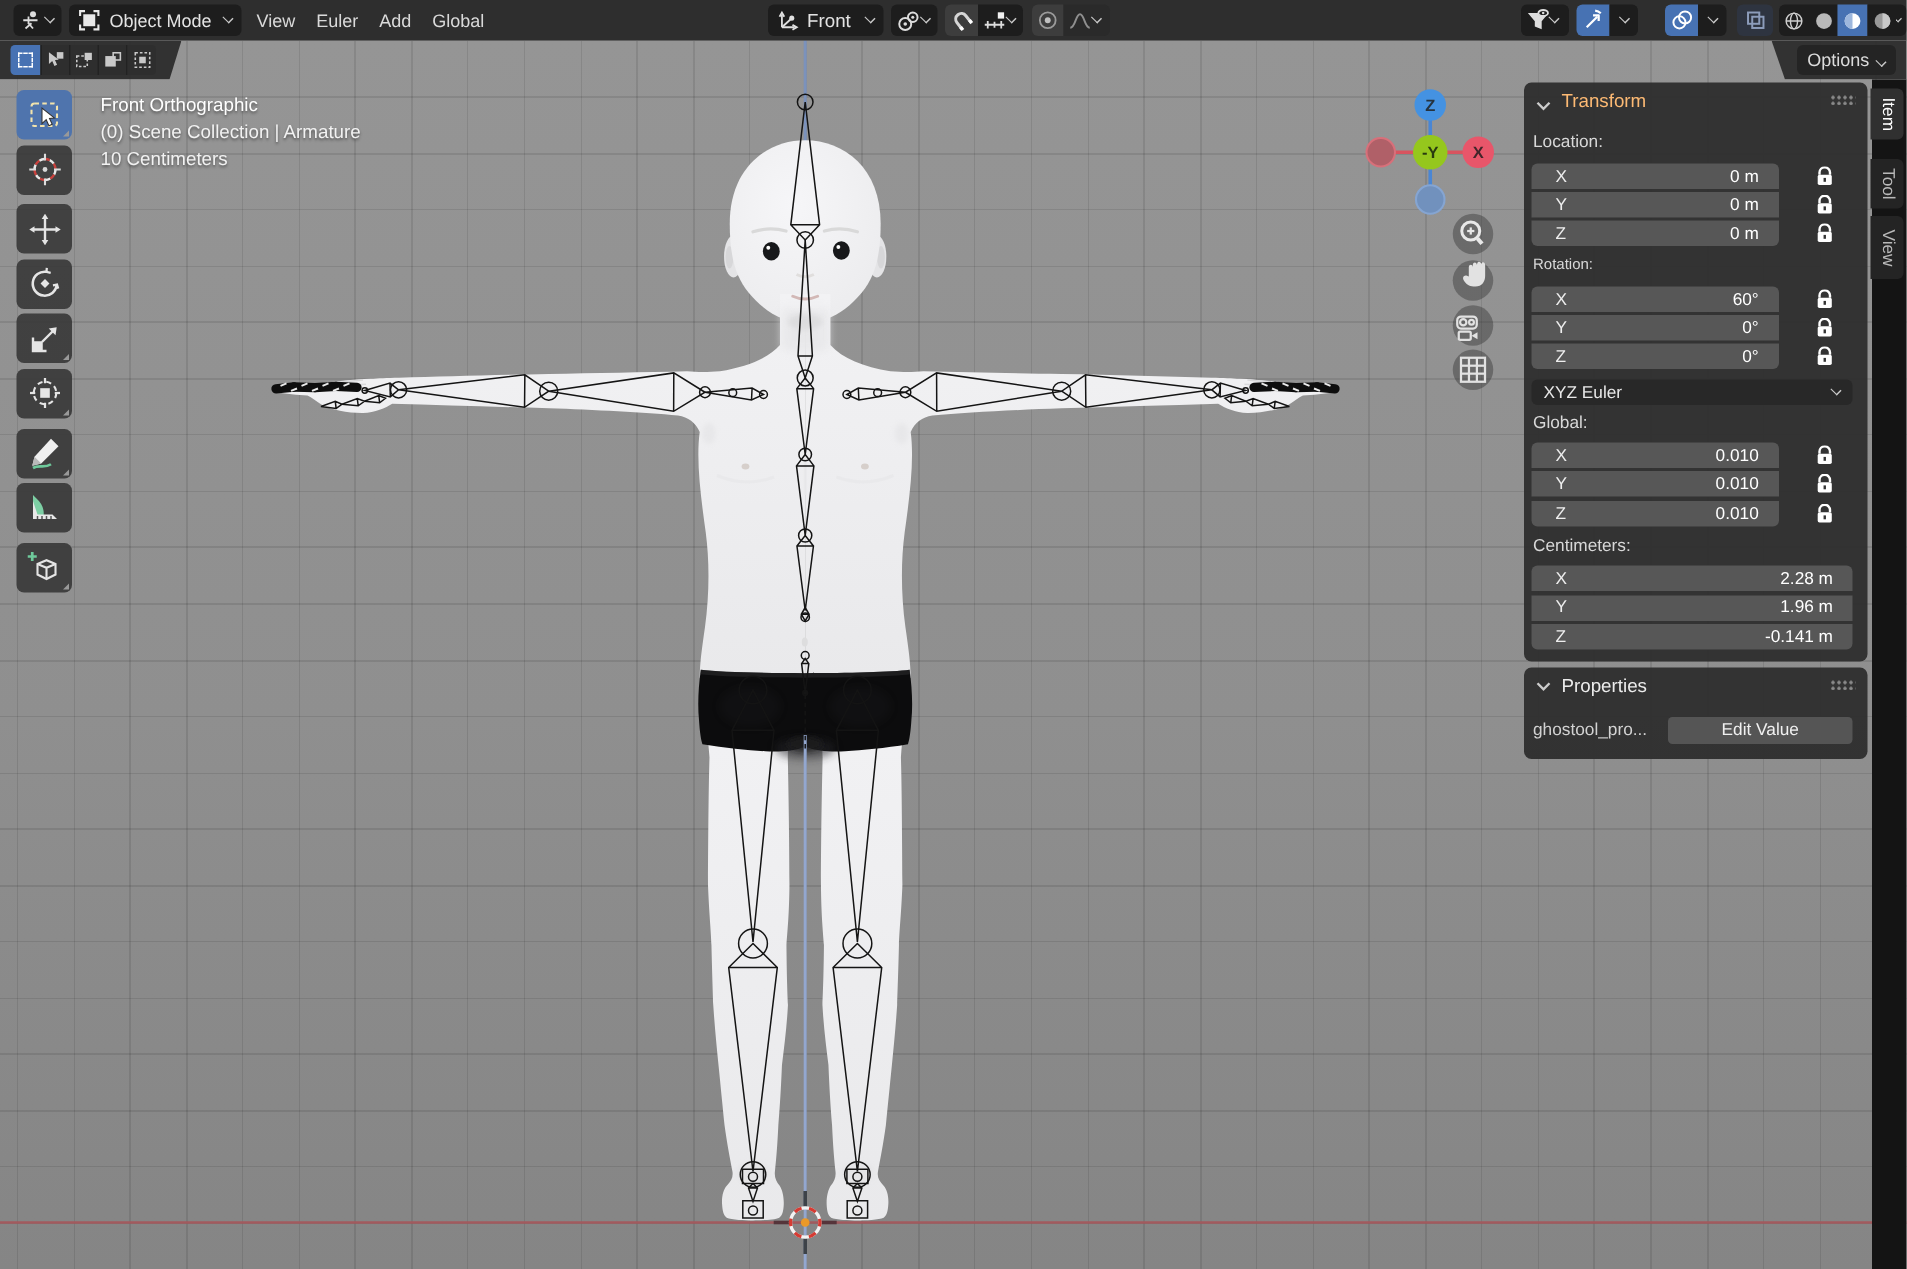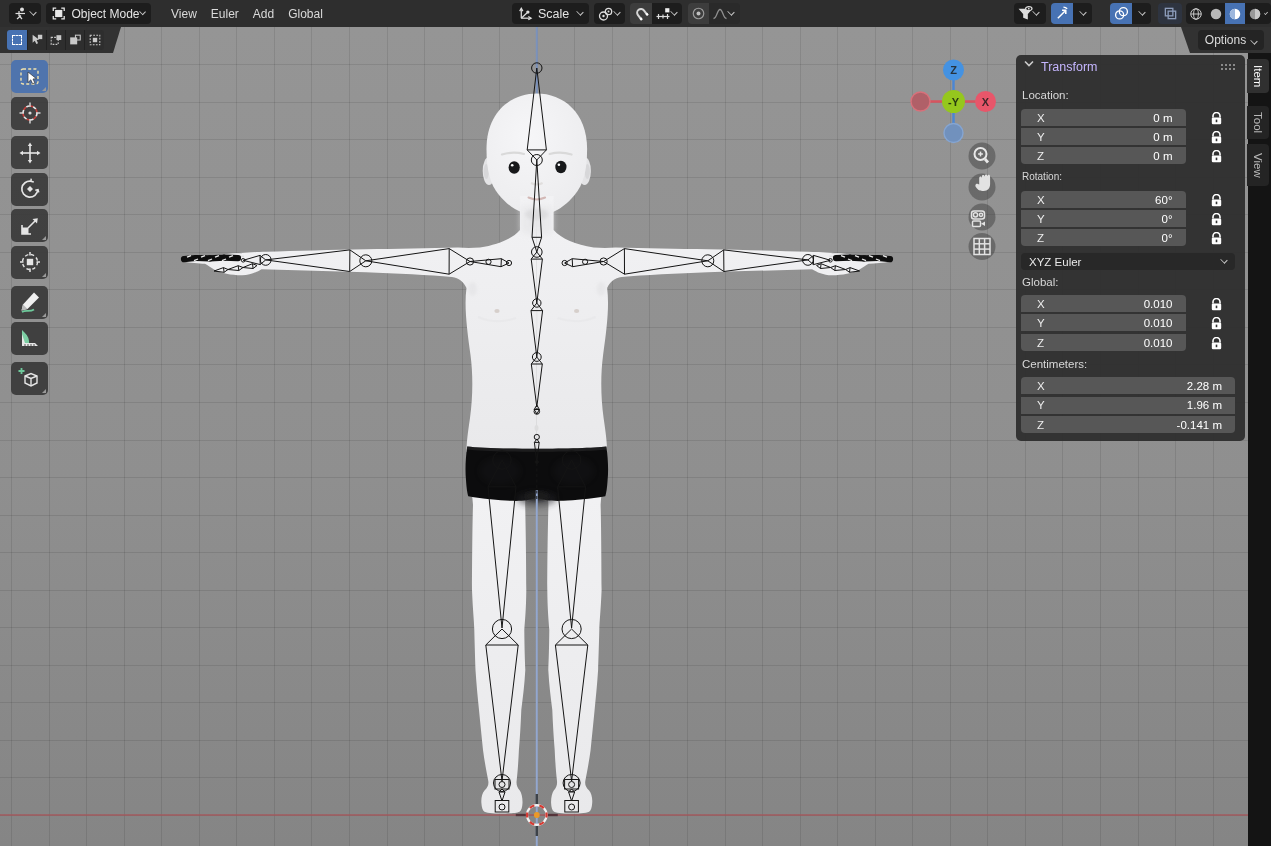--- a/index.html
+++ b/index.html
@@ -337,21 +337,21 @@
     <circle cx="9" cy="3.5" r="2" fill="#ddd" stroke="none"></circle>
             <line x1="6" y1="5" x2="6" y2="10"></line>
             <line x1="2.5" y1="7.5" x2="12" y2="7.5"></line>
             <line x1="4" y1="13" x2="8" y2="9.5"></line>
             <line x1="9" y1="13" x2="6" y2="9.5"></line>
           </g>
         </svg>
     <span class="caret" style="margin-left:1px"></span>
   </div>
 
-  <div class="abs pill" style="left:46px;top:3px;width:105px;height:21px;padding:0 6px;font-size:12px;white-space:nowrap">
+  <div class="abs pill" style="left:46px;top:3px;width:115px;height:21px;padding:0 6px;font-size:12px;white-space:nowrap">
     <svg width="15" height="15" viewBox="0 0 16 16" style="margin-right:6px">
           <g stroke="#e8e8e8" stroke-width="1.5" fill="none">
     <rect x="4.5" y="4.5" width="7" height="7" fill="#e8e8e8"></rect>
     <path d="M1.5,5 L1.5,1.5 L5,1.5 M11,1.5 L14.5,1.5 L14.5,5 M14.5,11 L14.5,14.5 L11,14.5 M5,14.5 L1.5,14.5 L1.5,11"></path>
           </g>
         </svg>
     <span style="flex:1">Object Mode</span>
         <span class="caret"></span>
   </div>
   <div class="abs" style="left:171px;top:0;height:27px;display:flex;align-items:center;gap:14px;font-size:12px;color:#dadada">
@@ -365,21 +365,21 @@
     <svg width="15" height="15" viewBox="0 0 16 16" style="margin-right:5px">
           <g stroke="#e0e0e0" stroke-width="1.3" fill="none">
     <line x1="3.5" y1="13" x2="3.5" y2="4"></line>
             <path d="M1.8,5.5 L3.5,2.5 L5.2,5.5"></path>
             <line x1="3.5" y1="13" x2="12.5" y2="13"></line>
             <path d="M11,11.3 L14,13 L11,14.7"></path>
             <line x1="3.5" y1="13" x2="9.5" y2="7.5"></line>
             <circle cx="10.5" cy="6.5" r="1.8" fill="#e0e0e0" stroke="none"></circle>
           </g>
         </svg>
-    <span style="flex:1">Scale</span>
+    <span style="flex:1">Front</span>
         <span class="caret"></span>
   </div>
 
   <div class="abs pill" style="left:594px;top:3px;width:31px;height:21px;padding:0 4px">
     <svg width="16" height="16" viewBox="0 0 16 16">
           <g stroke="#ddd" stroke-width="1.3" fill="none">
     <circle cx="5.5" cy="10" r="4"></circle>
             <circle cx="10.5" cy="5.5" r="3.2"></circle>
             <circle cx="5.5" cy="10" r="1.2" fill="#ddd" stroke="none"></circle>
             <circle cx="10.5" cy="5.5" r="1" fill="#ddd" stroke="none"></circle>
@@ -628,22 +628,27 @@
         <svg width="24" height="24" viewBox="0 0 24 24">
           <g fill="none" stroke="#e5e5e5" stroke-width="1.4">
             <path d="M7,10 L13,7.5 L19,10 L19,17 L13,20 L7,17 Z"></path>
             <path d="M7,10 L13,12.5 L19,10 M13,12.5 L13,20"></path>
             <path d="M3.5,2 L3.5,8 M0.5,5 L6.5,5" stroke="#6ec99b" stroke-width="1.8"></path>
           </g>
         </svg>
         <div class="abs" style="right:2px;bottom:2px;width:0;height:0;border-left:4px solid transparent;border-bottom:4px solid #999"></div>
       </div>
     </div>
+<div class="abs" style="left:67px;top:61px;color:#fff;font-size:12.5px;text-shadow:0 1px 2px rgba(0,0,0,0.45);line-height:18px">
+<div>Front Orthographic</div>
+<div style="color:#f2f2f2">(0) Scene Collection | Armature</div>
+<div style="color:#f2f2f2">10 Centimeters</div>
+</div>
 <div class="abs" style="left:1016px;top:55px;width:229px;height:386px;background:rgba(48,48,48,0.97);border-radius:5px;color:#d8d8d8">
-      <div class="abs" style="left:8px;top:5px;display:flex;align-items:flex-start;gap:7px;font-size:12.5px;color:#c4b5fd">
+      <div class="abs" style="left:8px;top:5px;display:flex;align-items:flex-end;gap:7px;font-size:12.5px;color:#fdba74">
 <svg width="10" height="7" viewBox="0 0 10 7">
           <path d="M1,1.5 L5,5.5 L9,1.5" stroke="#ccc" stroke-width="1.6" fill="none"></path>
         </svg>Transform</div>
       <div class="abs" style="right:8px;top:8px;width:17px;height:7px;background-image:radial-gradient(circle,#8a8a8a 1px,transparent 1.2px);background-size:4px 4px"></div>
       <div class="abs" style="left:6px;top:34px;font-size:11.5px">Location:</div>
       <div class="abs" style="left:5px;top:54px;width:164.5px;height:17px;background:#575757;border-radius:4px 4px 0 0;display:flex;align-items:center;padding:0 13px 0 16px;font-size:11.5px">
         <span style="color:#eee">X</span>
         <span style="flex:1"></span>
         <span style="color:#fff">0 m</span>
       </div>
@@ -745,20 +750,29 @@
         <span style="color:#eee">Y</span>
         <span style="flex:1"></span>
         <span style="color:#fff">1.96 m</span>
       </div>
       <div class="abs" style="left:5px;top:361px;width:214px;height:17px;background:#575757;border-radius:0 0 4px 4px;display:flex;align-items:center;padding:0 13px 0 16px;font-size:11.5px">
         <span style="color:#eee">Z</span>
         <span style="flex:1"></span>
         <span style="color:#fff">-0.141 m</span>
       </div>
     </div>
+    <div class="abs" style="left:1016px;top:445px;width:229px;height:61px;background:rgba(48,48,48,0.97);border-radius:5px;color:#d8d8d8">
+      <div class="abs" style="left:8px;top:5px;display:flex;align-items:center;gap:7px;font-size:12.5px;color:#ececec">
+<svg width="10" height="7" viewBox="0 0 10 7">
+          <path d="M1,1.5 L5,5.5 L9,1.5" stroke="#ccc" stroke-width="1.6" fill="none"></path>
+        </svg>Properties</div>
+      <div class="abs" style="right:8px;top:8px;width:17px;height:7px;background-image:radial-gradient(circle,#8a8a8a 1px,transparent 1.2px);background-size:4px 4px"></div>
+      <div class="abs" style="left:6px;top:36px;font-size:11.5px;color:#d2d2d2">ghostool_pro...</div>
+      <div class="abs" style="left:96px;top:33px;width:123px;height:18px;background:#555;border-radius:3px;display:flex;align-items:center;justify-content:center;font-size:11.5px;color:#f0f0f0">Edit Value</div>
+    </div>
 <div class="abs" style="left:1248px;top:53px;width:23px;height:793px;background:#141414"></div>
 <div class="abs" style="left:1247px;top:59px;width:22px;height:34px;background:#303030;border-radius:0 4px 4px 0;display:flex;align-items:center;justify-content:center">
   <span style="writing-mode:vertical-rl;font-size:11.5px;color:#fff">Item</span>
     </div>
 <div class="abs" style="left:1247px;top:106px;width:22px;height:33px;background:#242424;border-radius:0 4px 4px 0;display:flex;align-items:center;justify-content:center">
   <span style="writing-mode:vertical-rl;font-size:11.5px;color:#b9b9b9">Tool</span>
     </div>
 <div class="abs" style="left:1247px;top:144px;width:22px;height:42px;background:#242424;border-radius:0 4px 4px 0;display:flex;align-items:center;justify-content:center">
   <span style="writing-mode:vertical-rl;font-size:11.5px;color:#b9b9b9">View</span>
     </div>

